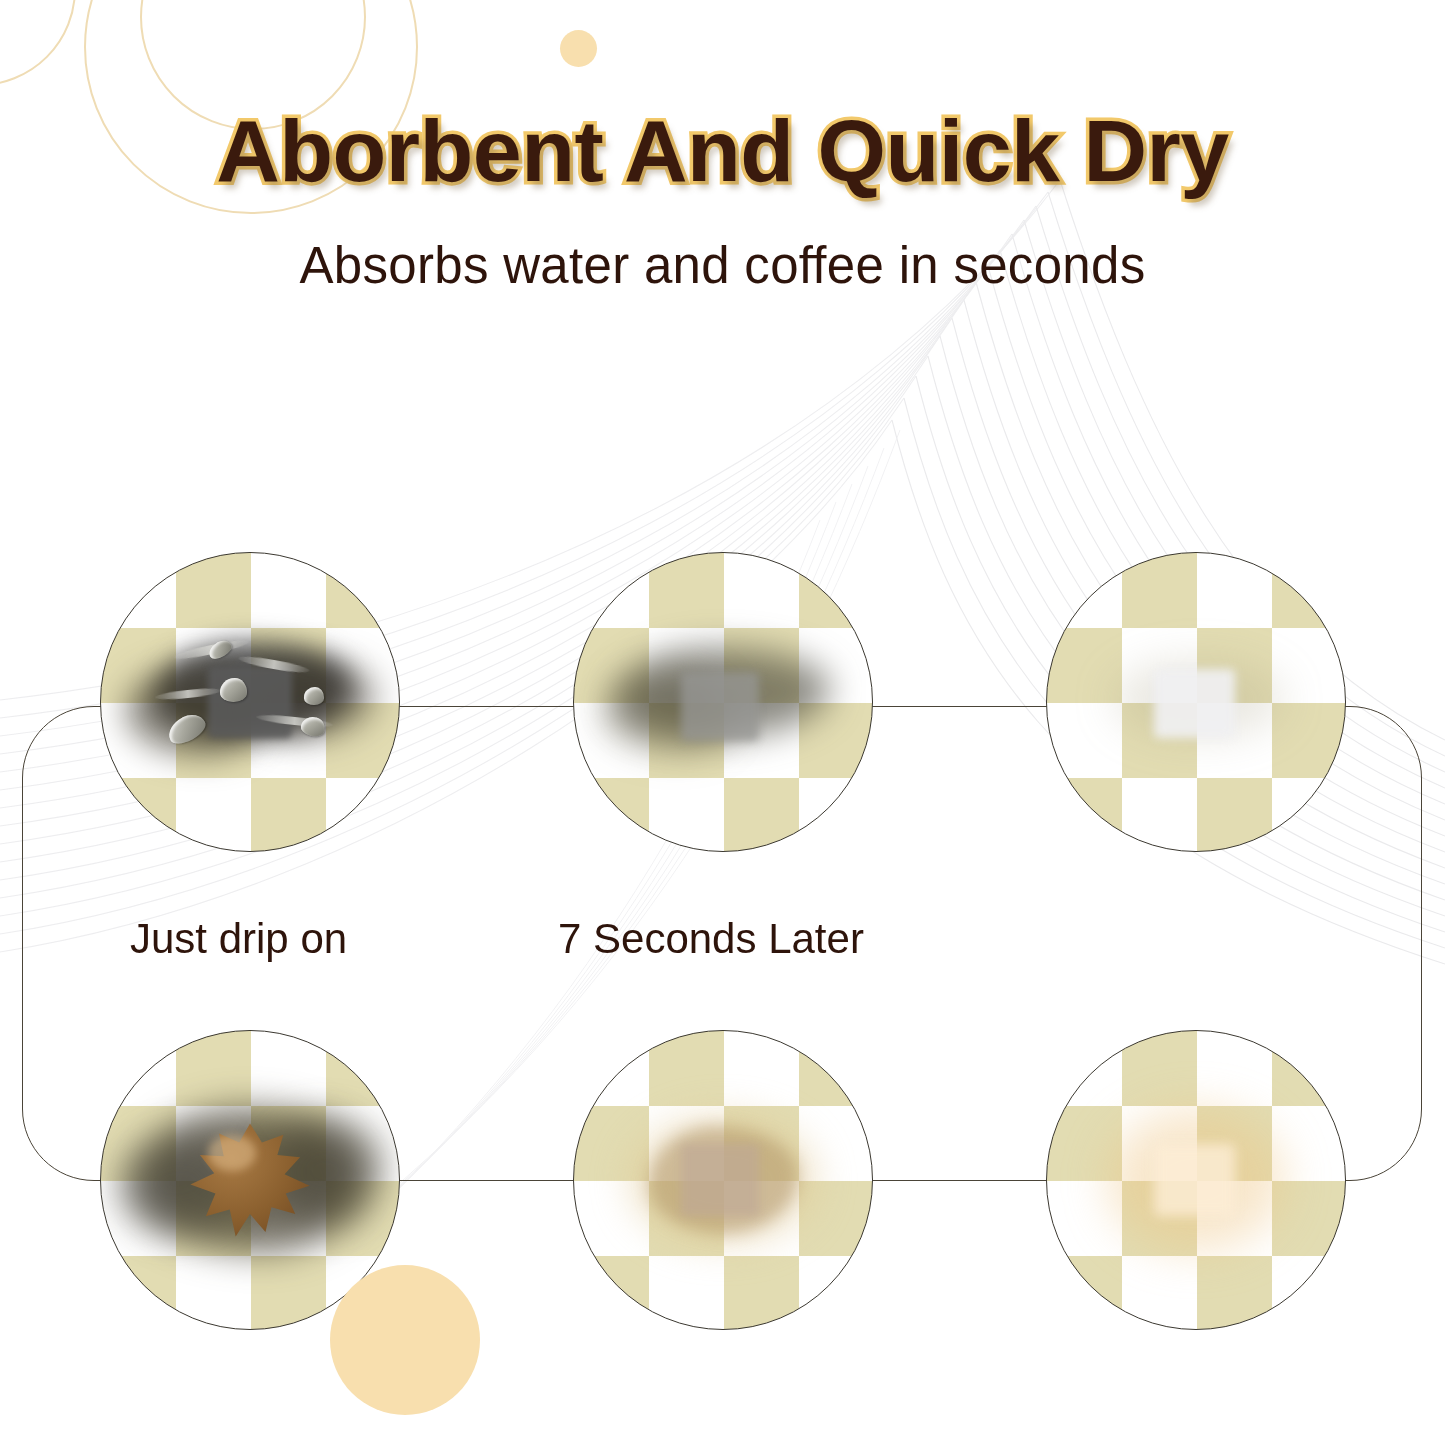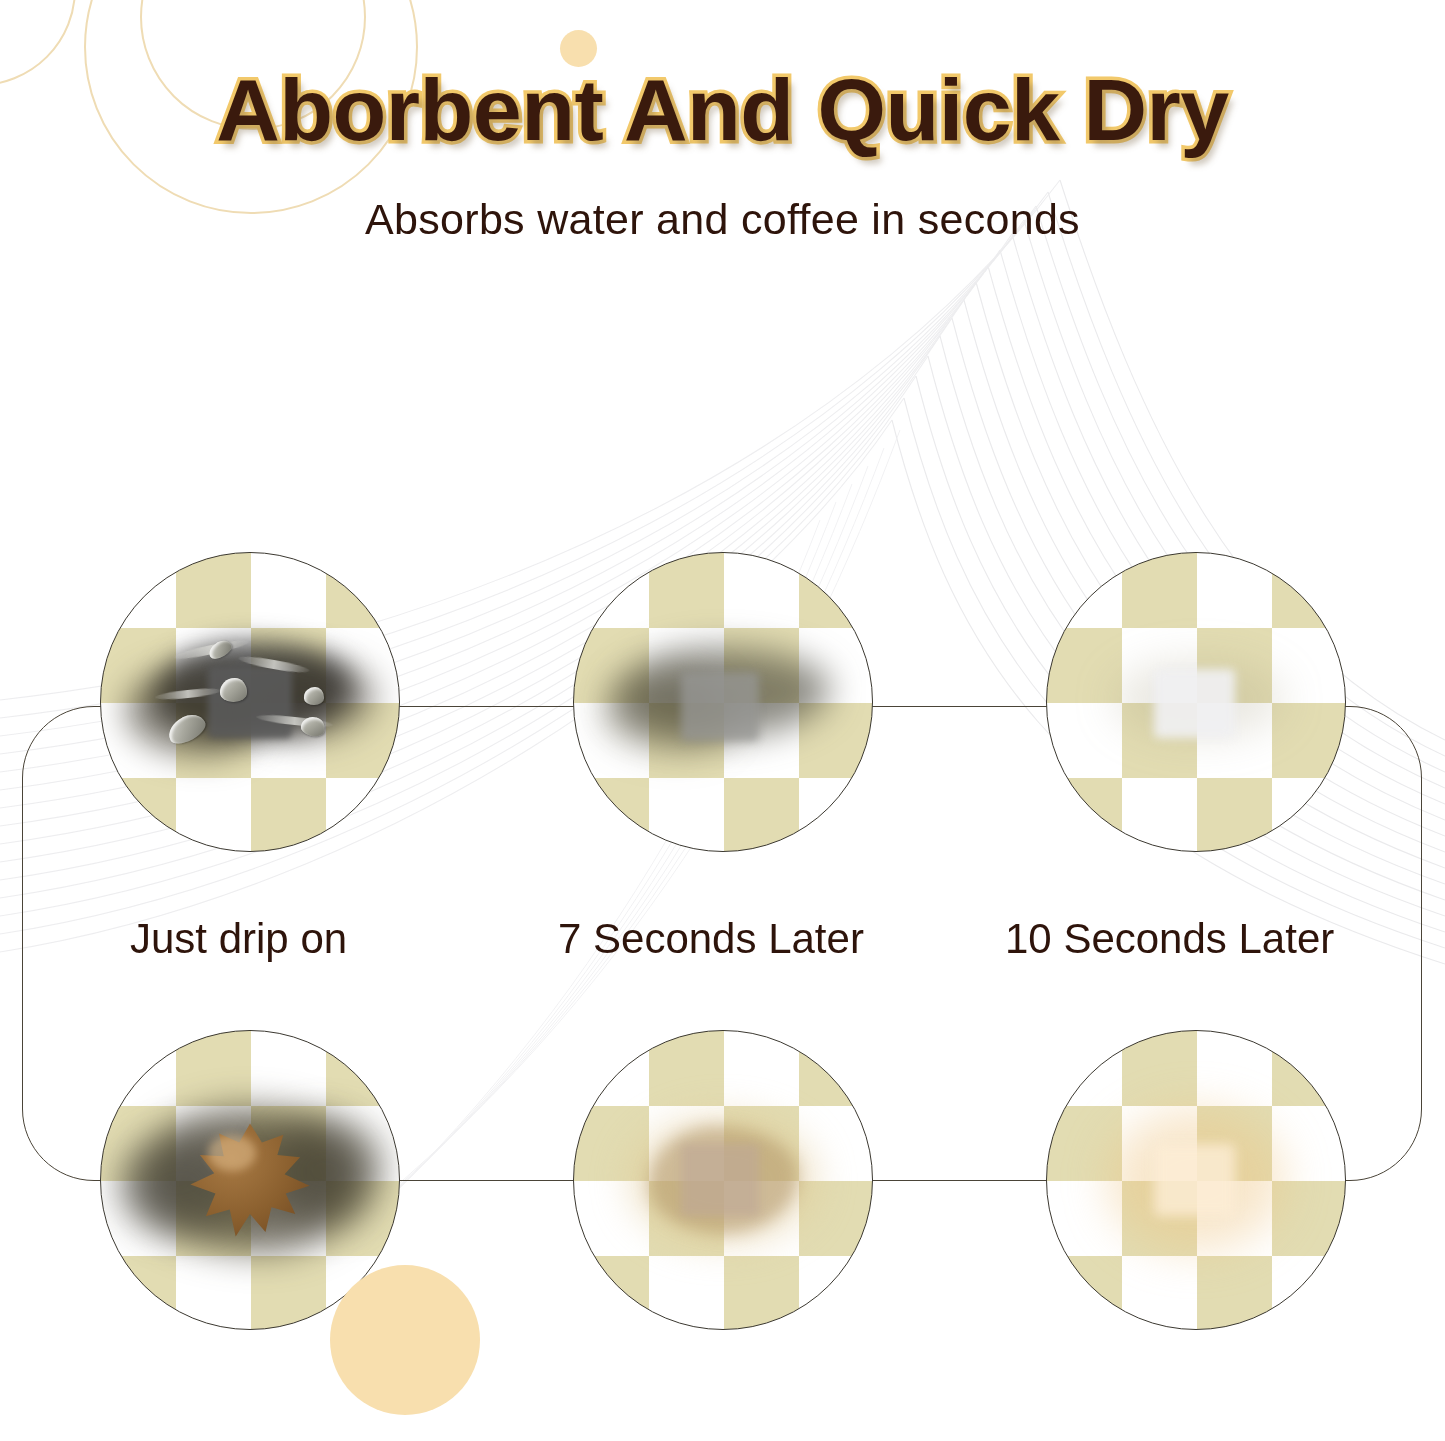--- a/index.html
+++ b/index.html
@@ -50,35 +50,35 @@
   
   .header {
     position: absolute;
     left: 0;
     top: 0;
     width: 1445px;
     text-align: center;
   }
   .title {
     margin: 0;
-    padding-top: 59px;
+    padding-top: 100px;
     font-family: "Liberation Sans", sans-serif;
     font-size: 88px;
     font-weight: bold;
     letter-spacing: -0.5px;
     color: #3A1A0D;
     -webkit-text-stroke: 7px #F2C96B;
     paint-order: stroke fill;
     text-shadow: 5px 7px 6px rgba(120, 100, 70, 0.35);
   }
   .subtitle {
     margin: 0;
     padding-top: 34px;
     font-family: "Liberation Sans", sans-serif;
-    font-size: 43px;
+    font-size: 51px;
     font-weight: normal;
     color: #2E140B;
     letter-spacing: 0.3px;
   }
 
   
   .grid {
     position: absolute;
     left: 0;
     top: 0;
@@ -373,21 +373,20 @@
       <div class="circle">
         <div class="stain water-faint">
           <div class="blob b1"></div>
           <div class="blob core"></div>
         </div>
       </div>
     </div>
 
     <div class="caption" style="left:130px;">Just drip on</div>
     <div class="caption" style="left:558px;">7 Seconds Later</div>
-    <div class="caption" style="left:1005px;">10 Seconds Later</div>
 
     <div class="cell" style="left:100px; top:1030px;">
       <div class="circle">
         <div class="stain coffee-strong">
           <div class="blob b1"></div>
           <div class="blob b2"></div>
           <div class="blob b3"></div>
           <div class="coffee-splat"></div>
           <div class="coffee-splat-hl"></div>
         </div>

